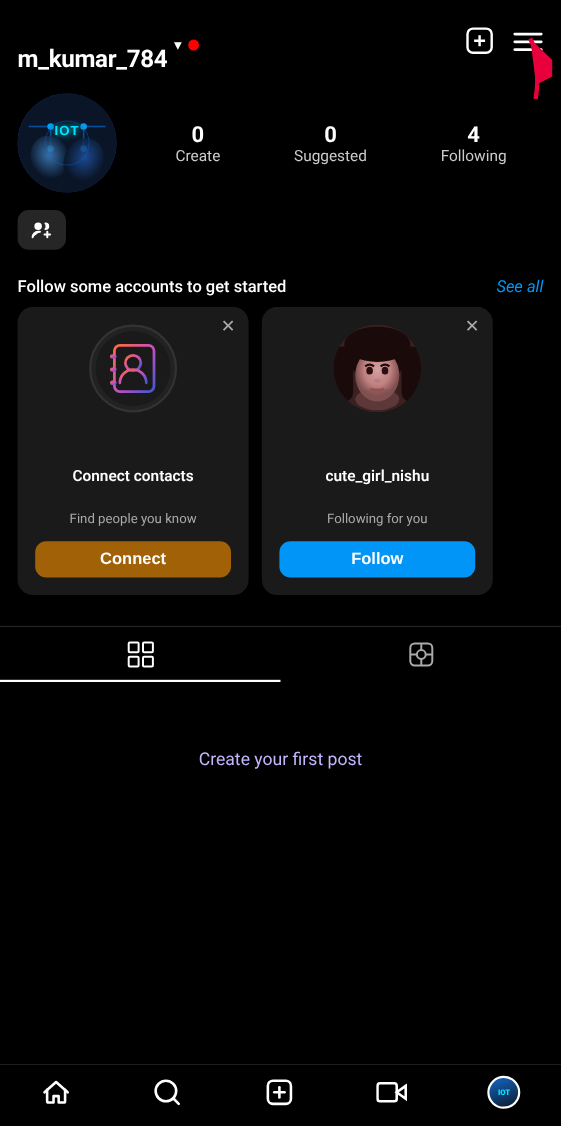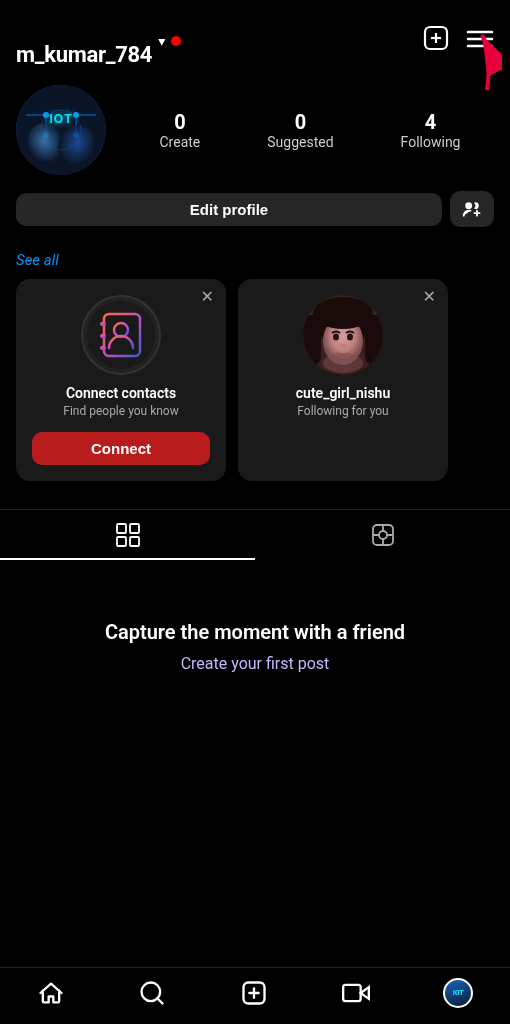--- a/index.html
+++ b/index.html
@@ -204,29 +204,31 @@
     .card-avatar-connect {
       background: #222;
       border: 2px solid #333;
     }
     .card-name {
       font-size: 14px;
       font-weight: 600;
       color: #fff;
       margin-bottom: 3px;
       text-align: center;
+      margin-top: 40px;
     }
     .card-sub {
       font-size: 12px;
       color: #aaa;
       margin-bottom: 14px;
       text-align: center;
+      margin-top: 20px;
     }
     .btn-connect {
-      background: #b91c1c;
+      background: #a16207;
       color: #fff;
       border: none;
       border-radius: 10px;
       padding: 8px 0;
       width: 100%;
       font-size: 15px;
       font-weight: 600;
       cursor: pointer;
     }
     .btn-follow {
@@ -419,32 +421,32 @@
         <span class="stat-label">Suggested</span>
       </div>
       <div class="stat-item">
         <span class="stat-number">4</span>
         <span class="stat-label">Following</span>
       </div>
     </div>
   </div>
 
   <div class="action-buttons">
-    <button class="btn-edit">Edit profile</button>
     <button class="btn-person">
       <svg width="22" height="22" viewBox="0 0 24 24" fill="none" stroke="#fff" stroke-width="2.2" stroke-linecap="round">
         <path d="M16 11c1.657 0 3-1.343 3-3S17.657 5 16 5"></path>
         <path d="M8 11c-1.657 0-3-1.343-3-3S6.343 5 8 5a3 3 0 010 6z"></path>
         <path d="M2 20c0-3.314 2.686-6 6-6h2"></path>
         <path d="M18 14v6M15 17h6"></path>
       </svg>
     </button>
   </div>
 
   <div class="suggestions-header">
+    <span class="suggestions-title">Follow some accounts to get started</span>
     <span class="see-all">See all</span>
   </div>
 
   <div class="cards-container">
 
     <div class="card">
       <span class="card-close">✕</span>
       <div class="card-avatar card-avatar-connect">
 
         <svg width="70" height="70" viewBox="0 0 70 70">
@@ -510,20 +512,21 @@
 
           <ellipse cx="40" cy="51" rx="3" ry="2" fill="#b07070" opacity="0.5"></ellipse>
 
           <path d="M34 58 Q40 62 46 58" stroke="#a05050" stroke-width="2" fill="#c07070"></path>
 
           <ellipse cx="40" cy="68" rx="20" ry="10" fill="#805050" opacity="0.5" clip-path="url(#circle-clip)"></ellipse>
         </svg>
       </div>
       <span class="card-name">cute_girl_nishu</span>
       <span class="card-sub">Following for you</span>
+      <button class="btn-follow">Follow</button>
     </div>
 
   </div>
 
   <div class="tabs">
     <div class="tab active">
       <svg width="26" height="26" viewBox="0 0 26 26" fill="none" stroke="#fff" stroke-width="1.8">
         <rect x="2" y="2" width="9" height="9" rx="1"></rect>
         <rect x="15" y="2" width="9" height="9" rx="1"></rect>
         <rect x="2" y="15" width="9" height="9" rx="1"></rect>
@@ -533,21 +536,20 @@
     <div class="tab">
       <svg width="26" height="26" viewBox="0 0 26 26" fill="none" stroke="#aaa" stroke-width="1.8">
         <rect x="3" y="3" width="20" height="20" rx="4"></rect>
         <circle cx="13" cy="13" r="4"></circle>
         <path d="M13 9V3M13 23v-6M9 13H3M23 13h-6"></path>
       </svg>
     </div>
   </div>
 
   <div class="empty-state">
-    <p class="empty-title">Capture the moment with a friend</p>
     <p class="empty-link">Create your first post</p>
   </div>
 
 </div>
 
 <div class="bottom-nav">
   <div class="nav-item">
     <svg viewBox="0 0 24 24" stroke="#fff" stroke-width="2" fill="none" stroke-linecap="round" stroke-linejoin="round">
       <path d="M3 12L12 4l9 8"></path>
       <path d="M5 10v9a1 1 0 001 1h4v-5h4v5h4a1 1 0 001-1v-9"></path>

